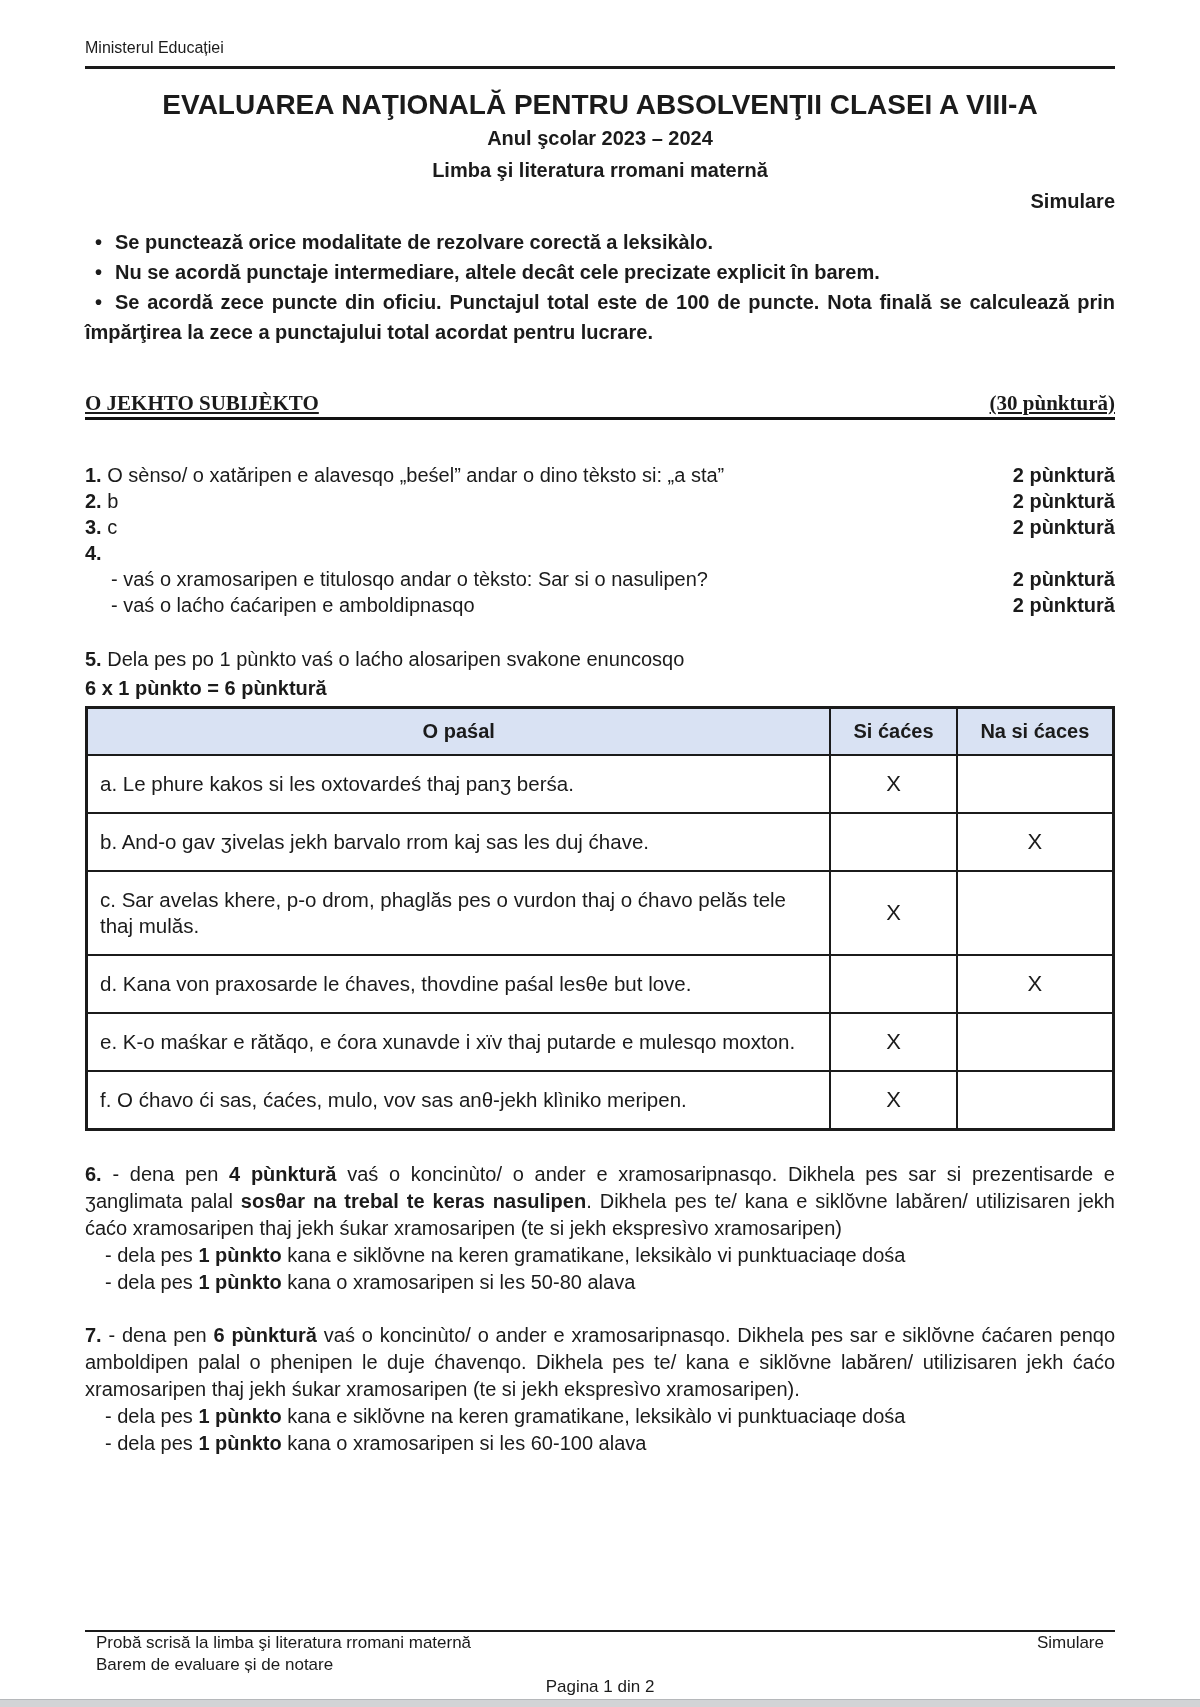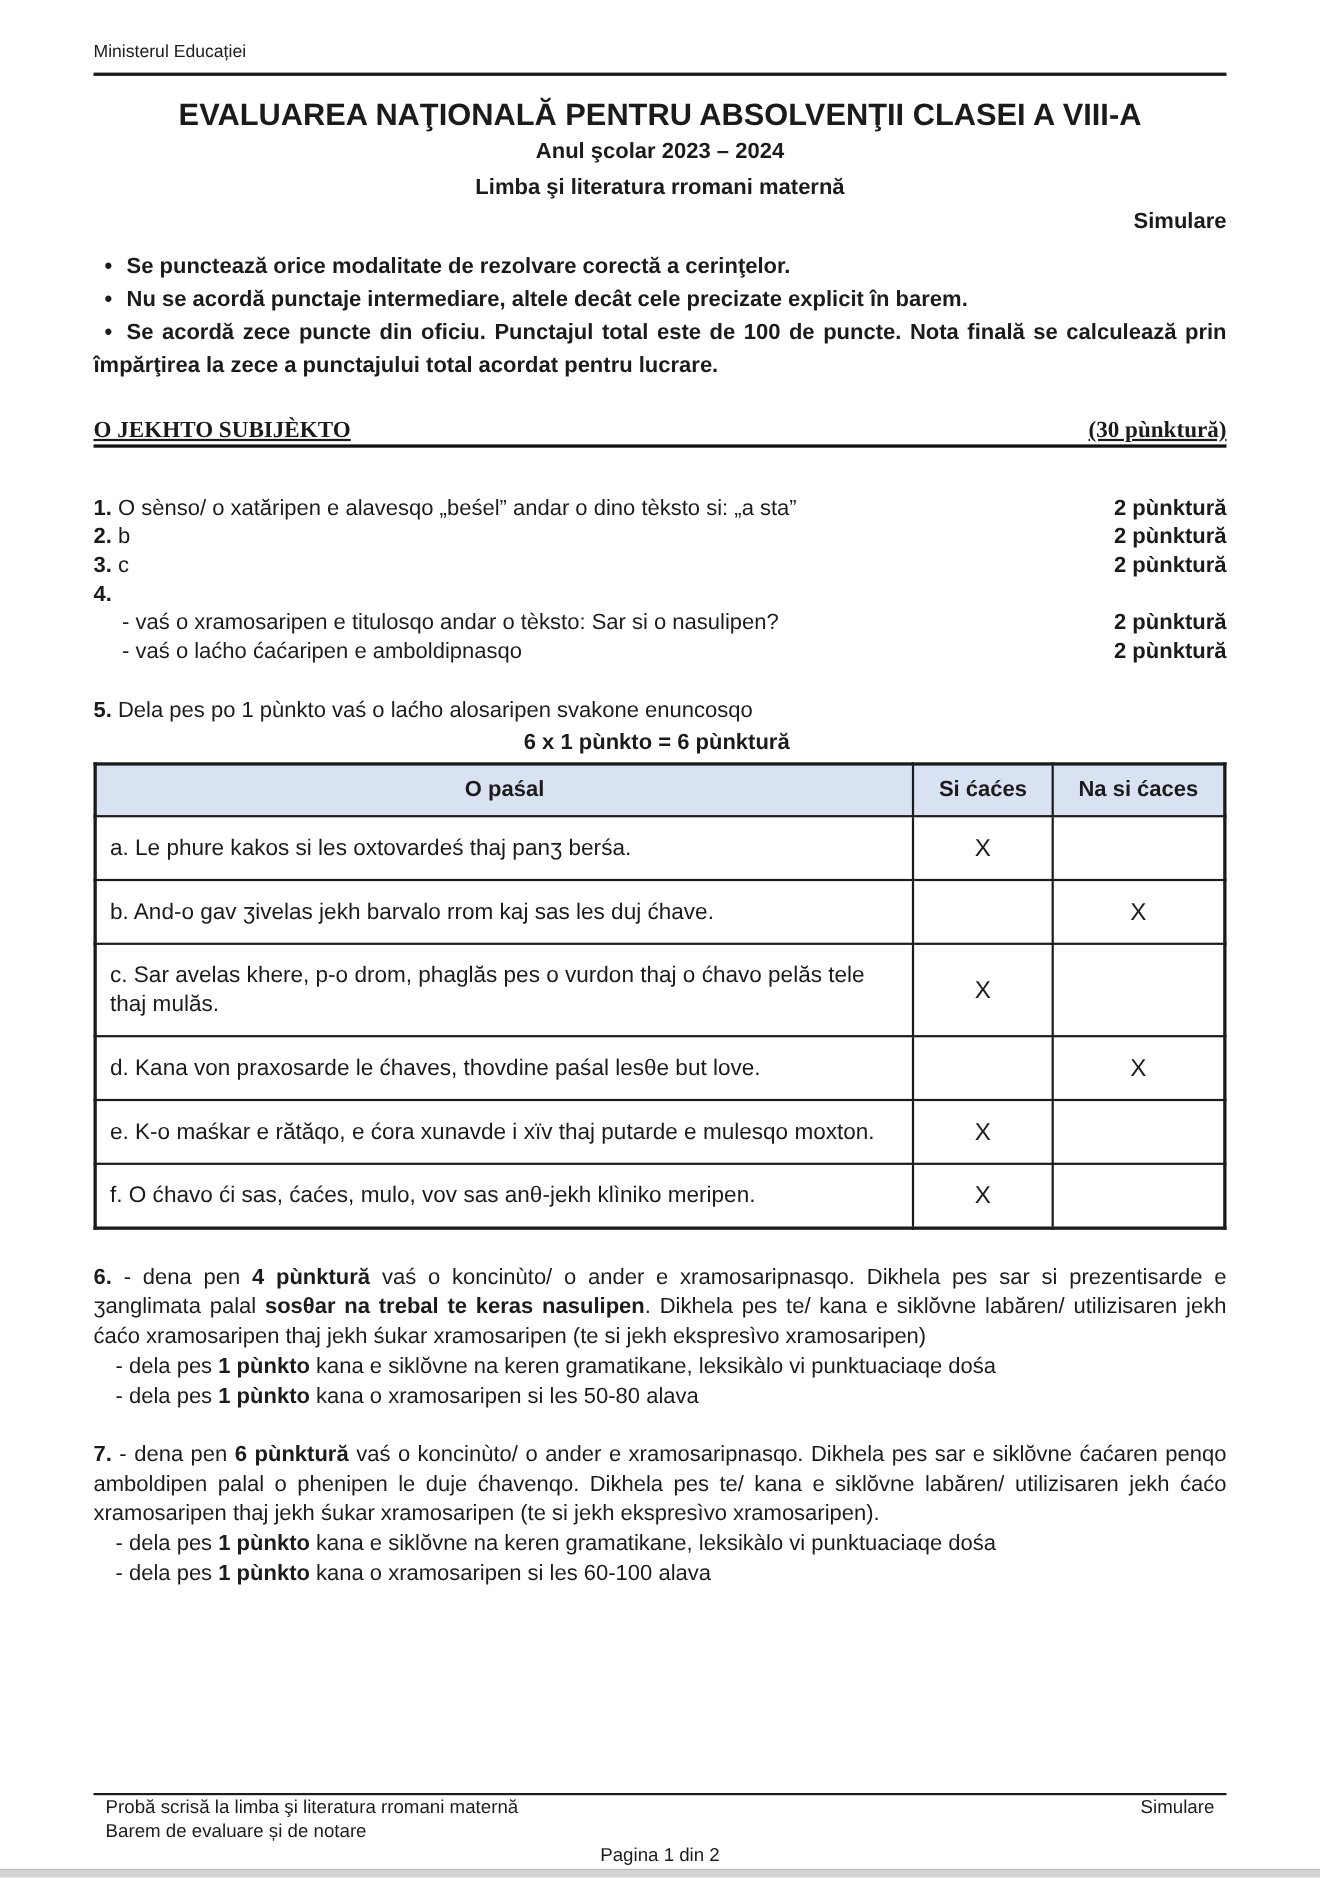--- a/index.html
+++ b/index.html
@@ -11,33 +11,33 @@
   .org{font-size:16px;line-height:20px;}
   .top-rule{height:3px;background:#1a1a1a;margin-top:8px;}
   .doc-title{text-align:center;font-weight:bold;font-size:28px;line-height:28px;margin-top:22px;}
   .doc-sub{text-align:center;font-weight:bold;font-size:20px;line-height:26px;margin-top:6px;}
   .simulare{text-align:right;font-weight:bold;font-size:20px;line-height:26px;margin-top:5px;}
   .instructions{margin-top:13px;}
   .bullet-para{margin:0;font-weight:bold;font-size:20px;line-height:30px;text-align:justify;text-indent:10px;}
   .bullet-para::before{content:"\2022";margin-right:13px;}
   .section-row{
     display:flex;justify-content:space-between;align-items:center;
-    margin-top:30px;border-bottom:3.5px solid #111;padding-bottom:1px;
+    margin-top:43px;border-bottom:3.5px solid #111;padding-bottom:1px;
     font-family:"Liberation Serif",serif;font-size:21px;font-weight:bold;line-height:26px;
   }
   .section-row span{text-decoration:underline;}
   .items{margin-top:42px;font-size:20px;}
   .item-row{display:flex;line-height:26px;}
   .item-left{flex:1;padding-right:12px;}
   .item-num{font-weight:bold;}
   .item-points{font-weight:bold;white-space:nowrap;}
   .sub-row{display:flex;line-height:26px;}
   .sub-row .item-left{padding-left:26px;}
   .item5{margin-top:28px;}
-  .formula{text-align:center;font-weight:bold;font-size:20px;line-height:26px;margin:3px 6px 0 0;}
+  .formula{text-align:left;font-weight:bold;font-size:20px;line-height:26px;margin:3px 6px 0 0;}
   table.statements{border-collapse:collapse;width:1030px;margin-top:5px;table-layout:fixed;}
   table.statements th,table.statements td{border:2px solid #1b1b1b;}
   table.statements{border:3px solid #1b1b1b;}
   th.h-statement{width:73.6%;}
   th.h-yes{width:11.7%;}
   th.h-no{width:14.7%;}
   table.statements th{font-size:20px;font-weight:bold;padding:11px 4px;text-align:center;}
   td.statement{padding:15px 12px;font-size:20.5px;line-height:26px;vertical-align:middle;}
   td.mark{text-align:center;vertical-align:middle;font-size:22px;}
   .just{margin:0;font-size:20px;line-height:27px;text-align:justify;}
@@ -58,21 +58,21 @@
 
   <div class="org">Ministerul Educației</div>
   <div class="top-rule"></div>
 
   <div class="doc-title">EVALUAREA NAŢIONALĂ PENTRU ABSOLVENŢII CLASEI A VIII-A</div>
   <div class="doc-sub">Anul şcolar 2023 – 2024</div>
   <div class="doc-sub">Limba şi literatura rromani maternă</div>
   <div class="simulare">Simulare</div>
 
   <div class="instructions">
-    <p class="bullet-para">Se punctează orice modalitate de rezolvare corectă a cerinţelor.</p>
+    <p class="bullet-para">Se punctează orice modalitate de rezolvare corectă a leksikàlo.</p>
     <p class="bullet-para">Nu se acordă punctaje intermediare, altele decât cele precizate explicit în barem.</p>
     <p class="bullet-para">Se acordă zece puncte din oficiu. Punctajul total este de 100 de puncte. Nota finală se calculează prin împărţirea la zece a punctajului total acordat pentru lucrare.</p>
   </div>
 
   <div class="section-row">
     <span>O JEKHTO SUBIJÈKTO</span>
     <span>(30 pùnktură)</span>
   </div>
 
   <div class="items">

